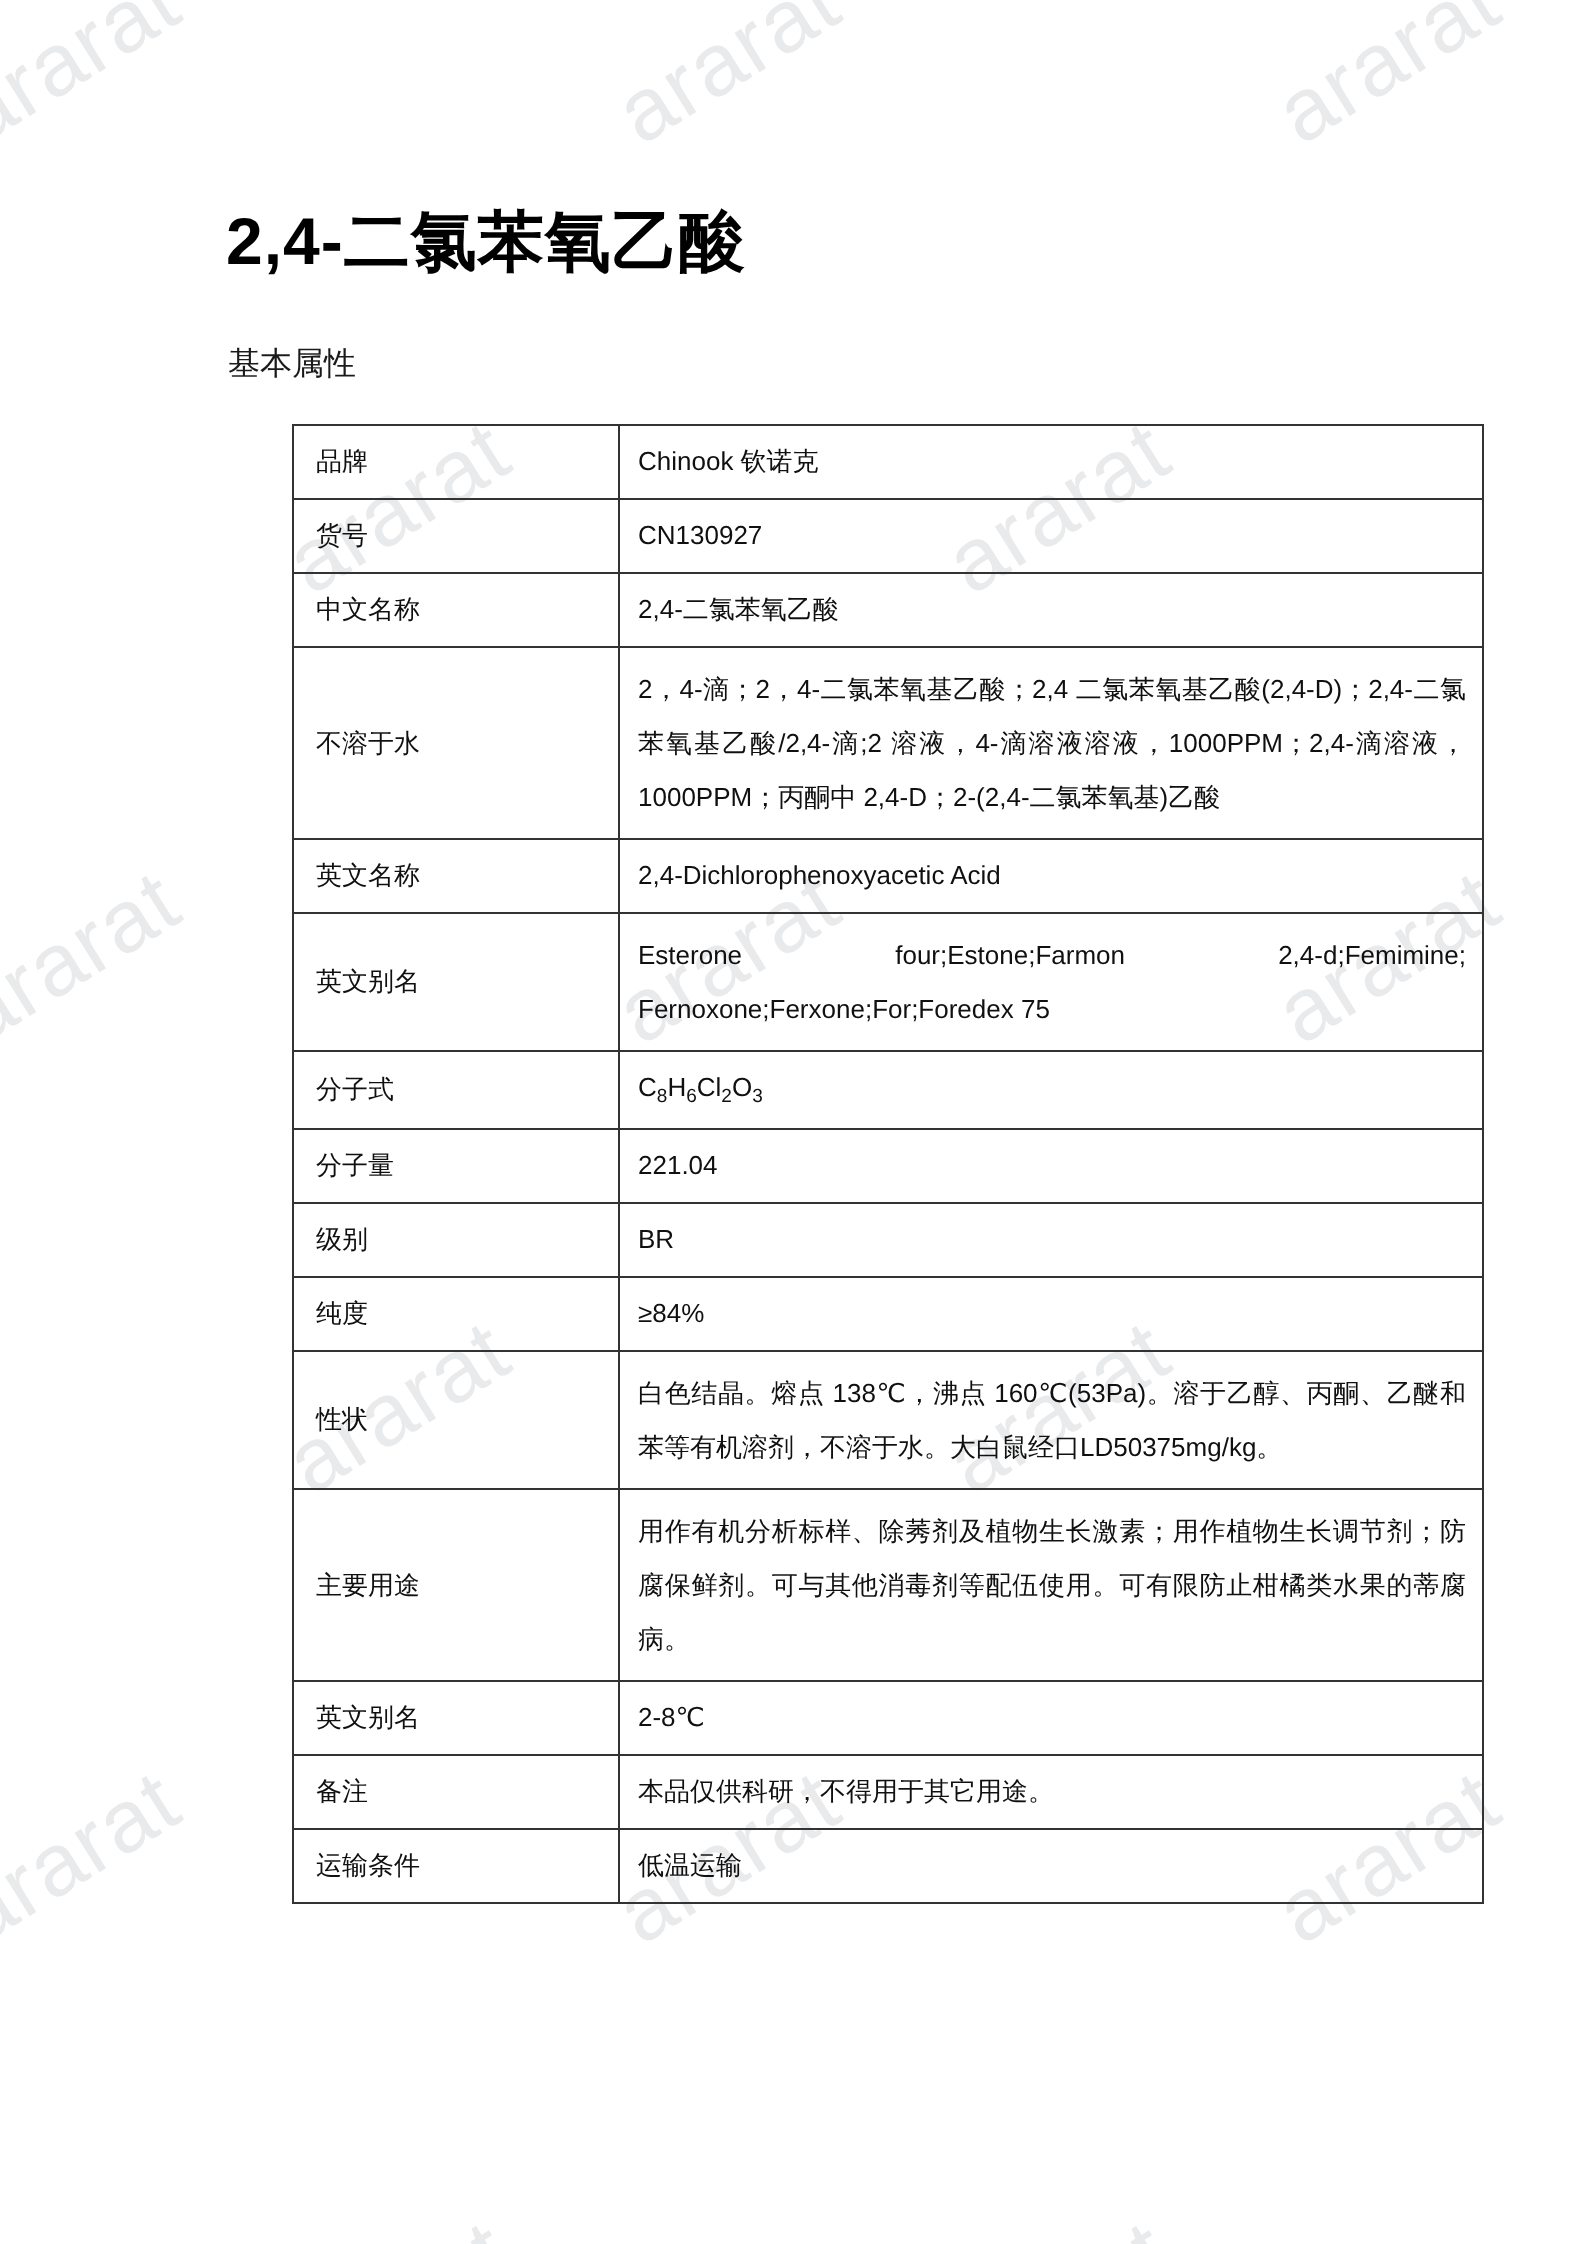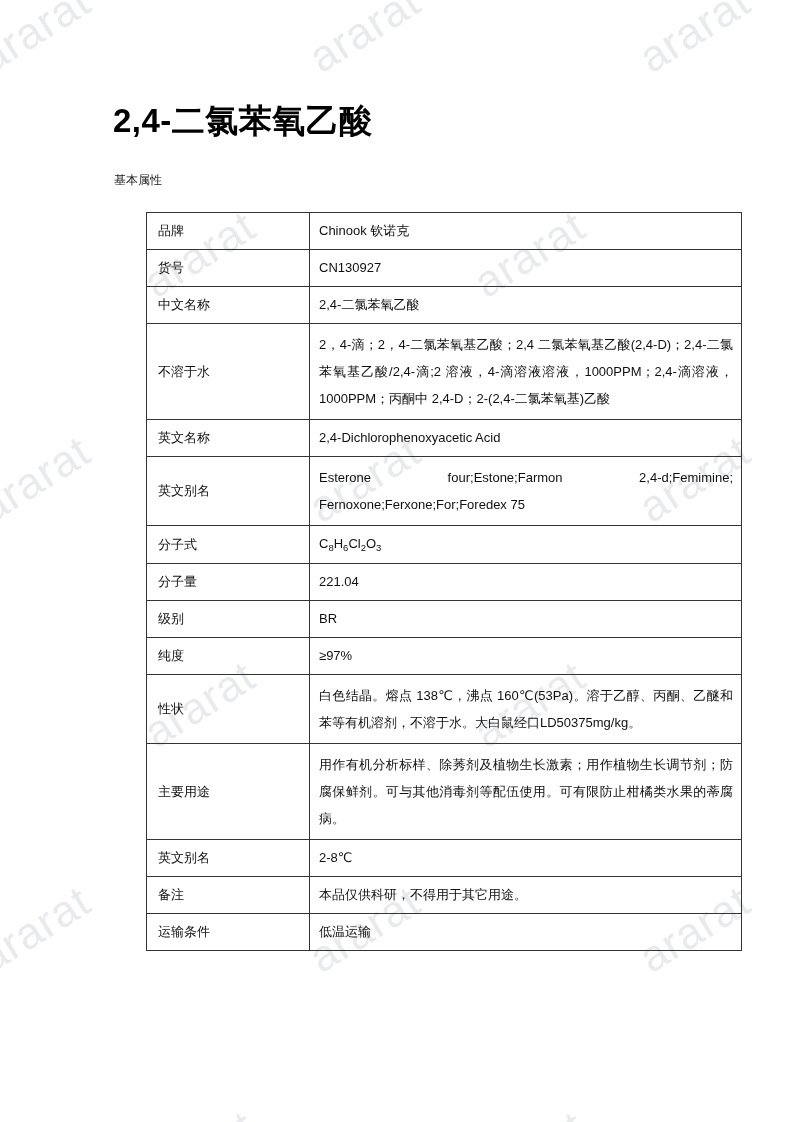--- a/index.html
+++ b/index.html
@@ -56,21 +56,21 @@
     letter-spacing: 0.5px;
     line-height: 1.15;
     color: #000000;
     white-space: nowrap;
   }
 
   #section-label {
     position: absolute;
     left: 114px;
     top: 172px;
-    font-size: 12px;
+    font-size: 16px;
     font-weight: 400;
     color: #1a1a1a;
     white-space: nowrap;
   }
 
   #props-table {
     position: absolute;
     left: 113px;
     top: 212px;
     width: 567px;
@@ -175,21 +175,21 @@
         <tr>
           <td class="k">分子量</td>
           <td class="v">221.04</td>
         </tr>
         <tr>
           <td class="k">级别</td>
           <td class="v">BR</td>
         </tr>
         <tr>
           <td class="k">纯度</td>
-          <td class="v">≥97%</td>
+          <td class="v">≥84%</td>
         </tr>
         <tr class="tall">
           <td class="k">性状</td>
           <td class="v">白色结晶。熔点 138℃，沸点 160℃(53Pa)。溶于乙醇、丙酮、乙醚和苯等有机溶剂，不溶于水。大白鼠经口LD50375mg/kg。</td>
         </tr>
         <tr class="tall">
           <td class="k">主要用途</td>
           <td class="v">用作有机分析标样、除莠剂及植物生长激素；用作植物生长调节剂；防腐保鲜剂。可与其他消毒剂等配伍使用。可有限防止柑橘类水果的蒂腐病。</td>
         </tr>
         <tr>

